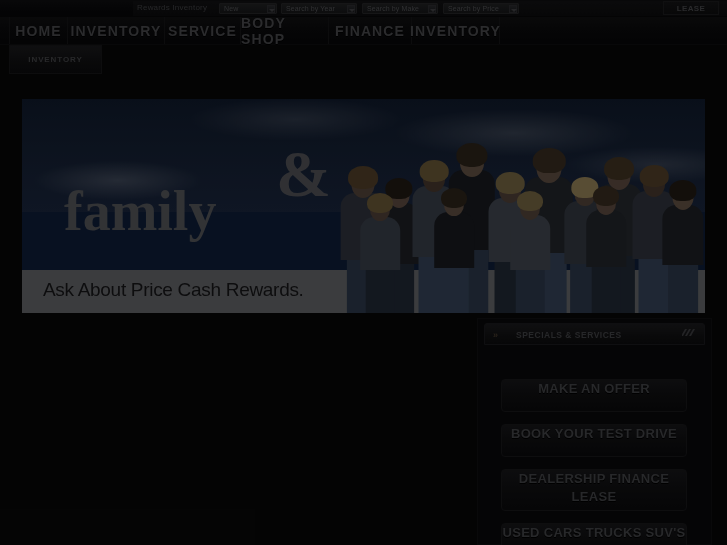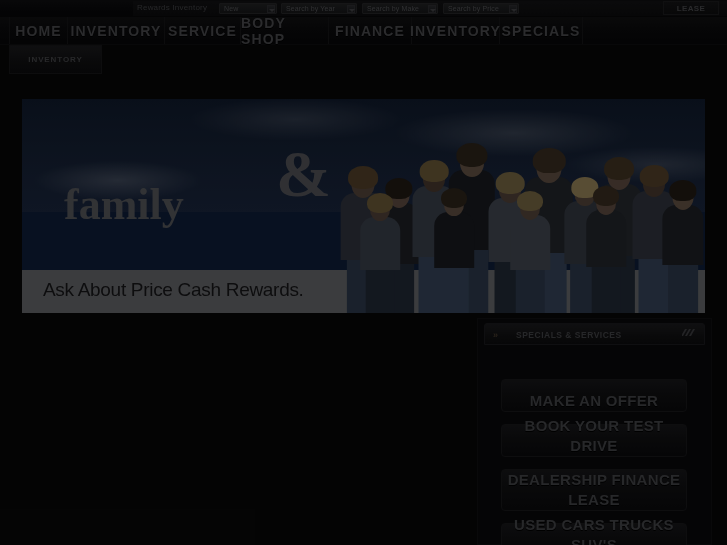--- a/index.html
+++ b/index.html
@@ -199,21 +199,21 @@
     white-space: nowrap;
     line-height: 1;
   }
   .hero-word1 {
     left: 44px; top: 32px;
     font-size: 52px;
     color: #121b2e;
   }
   .hero-word2 {
     left: 42px; top: 84px;
-    font-size: 44px;
+    font-size: 56px;
     color: #6f7176;
   }
   .hero-amp {
     position: absolute;
     left: 254px; top: 42px;
     font-family: "Liberation Serif", serif;
     font-size: 66px;
     font-weight: bold;
     color: #6a6c72;
     line-height: 1;
@@ -301,24 +301,24 @@
   .pbtn {
     position: absolute;
     left: 17px;
     width: 186px;
     background: linear-gradient(180deg, #1e1e21 0%, #141416 52%, #0e0e10 100%);
     border: 1px solid #1f1f22;
     border-radius: 4px;
     box-sizing: border-box;
     cursor: pointer;
     display: flex;
-    align-items: flex-end;
+    align-items: flex-start;
     justify-content: center;
     text-align: center;
-    font-size: 15px;
+    font-size: 13px;
     font-weight: bold;
     color: #58595d;
     letter-spacing: .3px;
     line-height: 1.35;
     text-shadow: 0 1px 0 #000;
   }
   .pbtn-0 { top: 34px;  height: 33px; }
   .pbtn-1 { top: 79px;  height: 33px; }
   .pbtn-2 { top: 124px; height: 42px; }
   .pbtn-3 { top: 178px; height: 33px; }
@@ -378,23 +378,20 @@
           <span>SERVICE</span>
         </div>
         <div class="nav-item" style="width: 88px;">
           <span>BODY SHOP</span>
         </div>
         <div class="nav-item" style="width: 83px; text-align: center;">
           <span>FINANCE</span>
         </div>
         <div class="nav-item" style="width: 88px;">
           <span>INVENTORY</span>
-        </div>
-        <div class="nav-item" style="width: 83px;">
-          <span>SPECIALS</span>
         </div>
       </div>
   </div>
 
   <div class="subnav">
     <div class="subnav-item">INVENTORY</div>
   </div>
 
   <div class="hero">
     <div class="hero-sky"></div>

